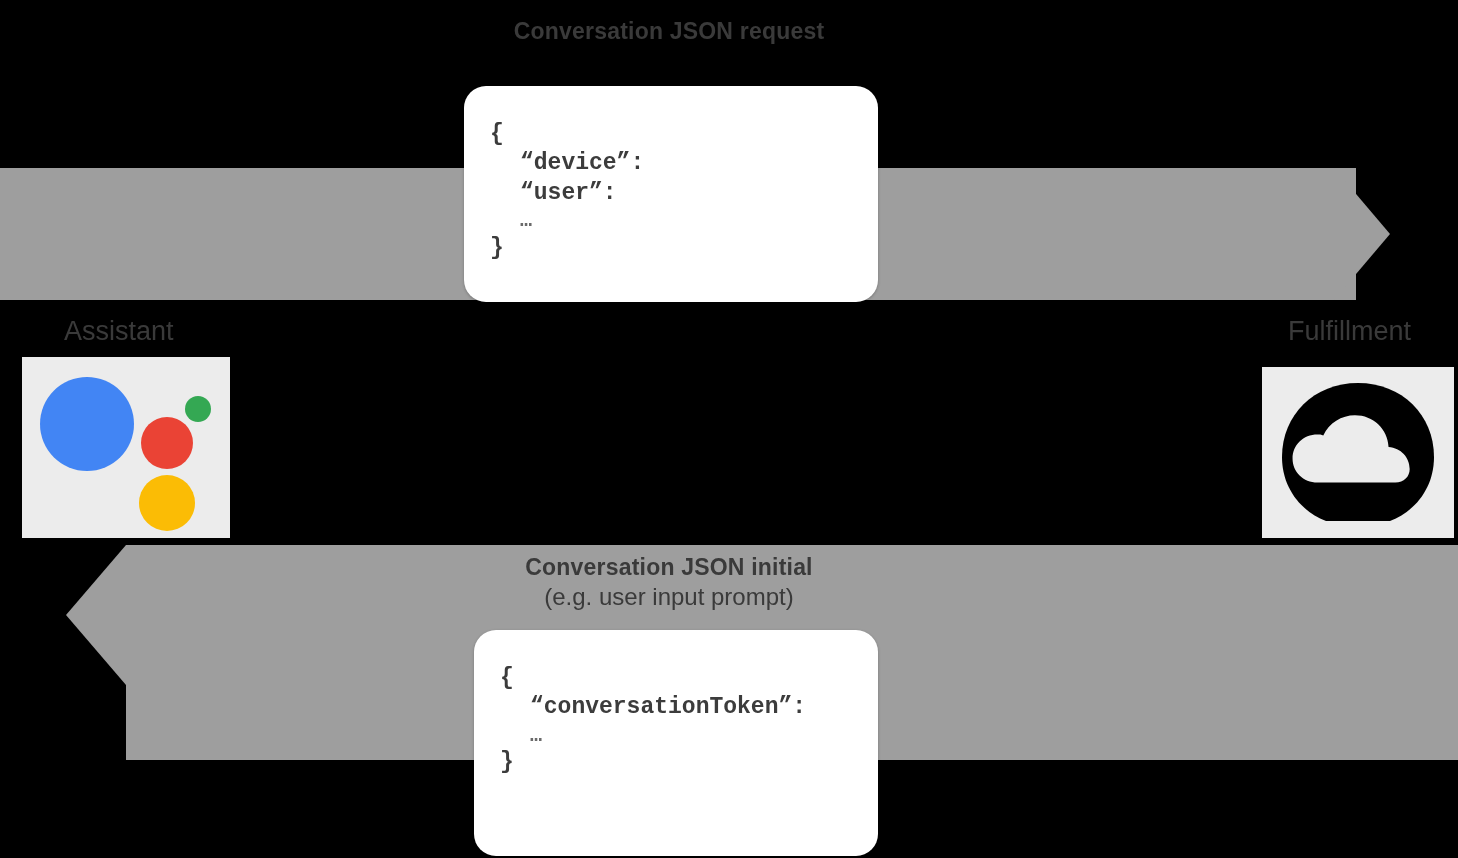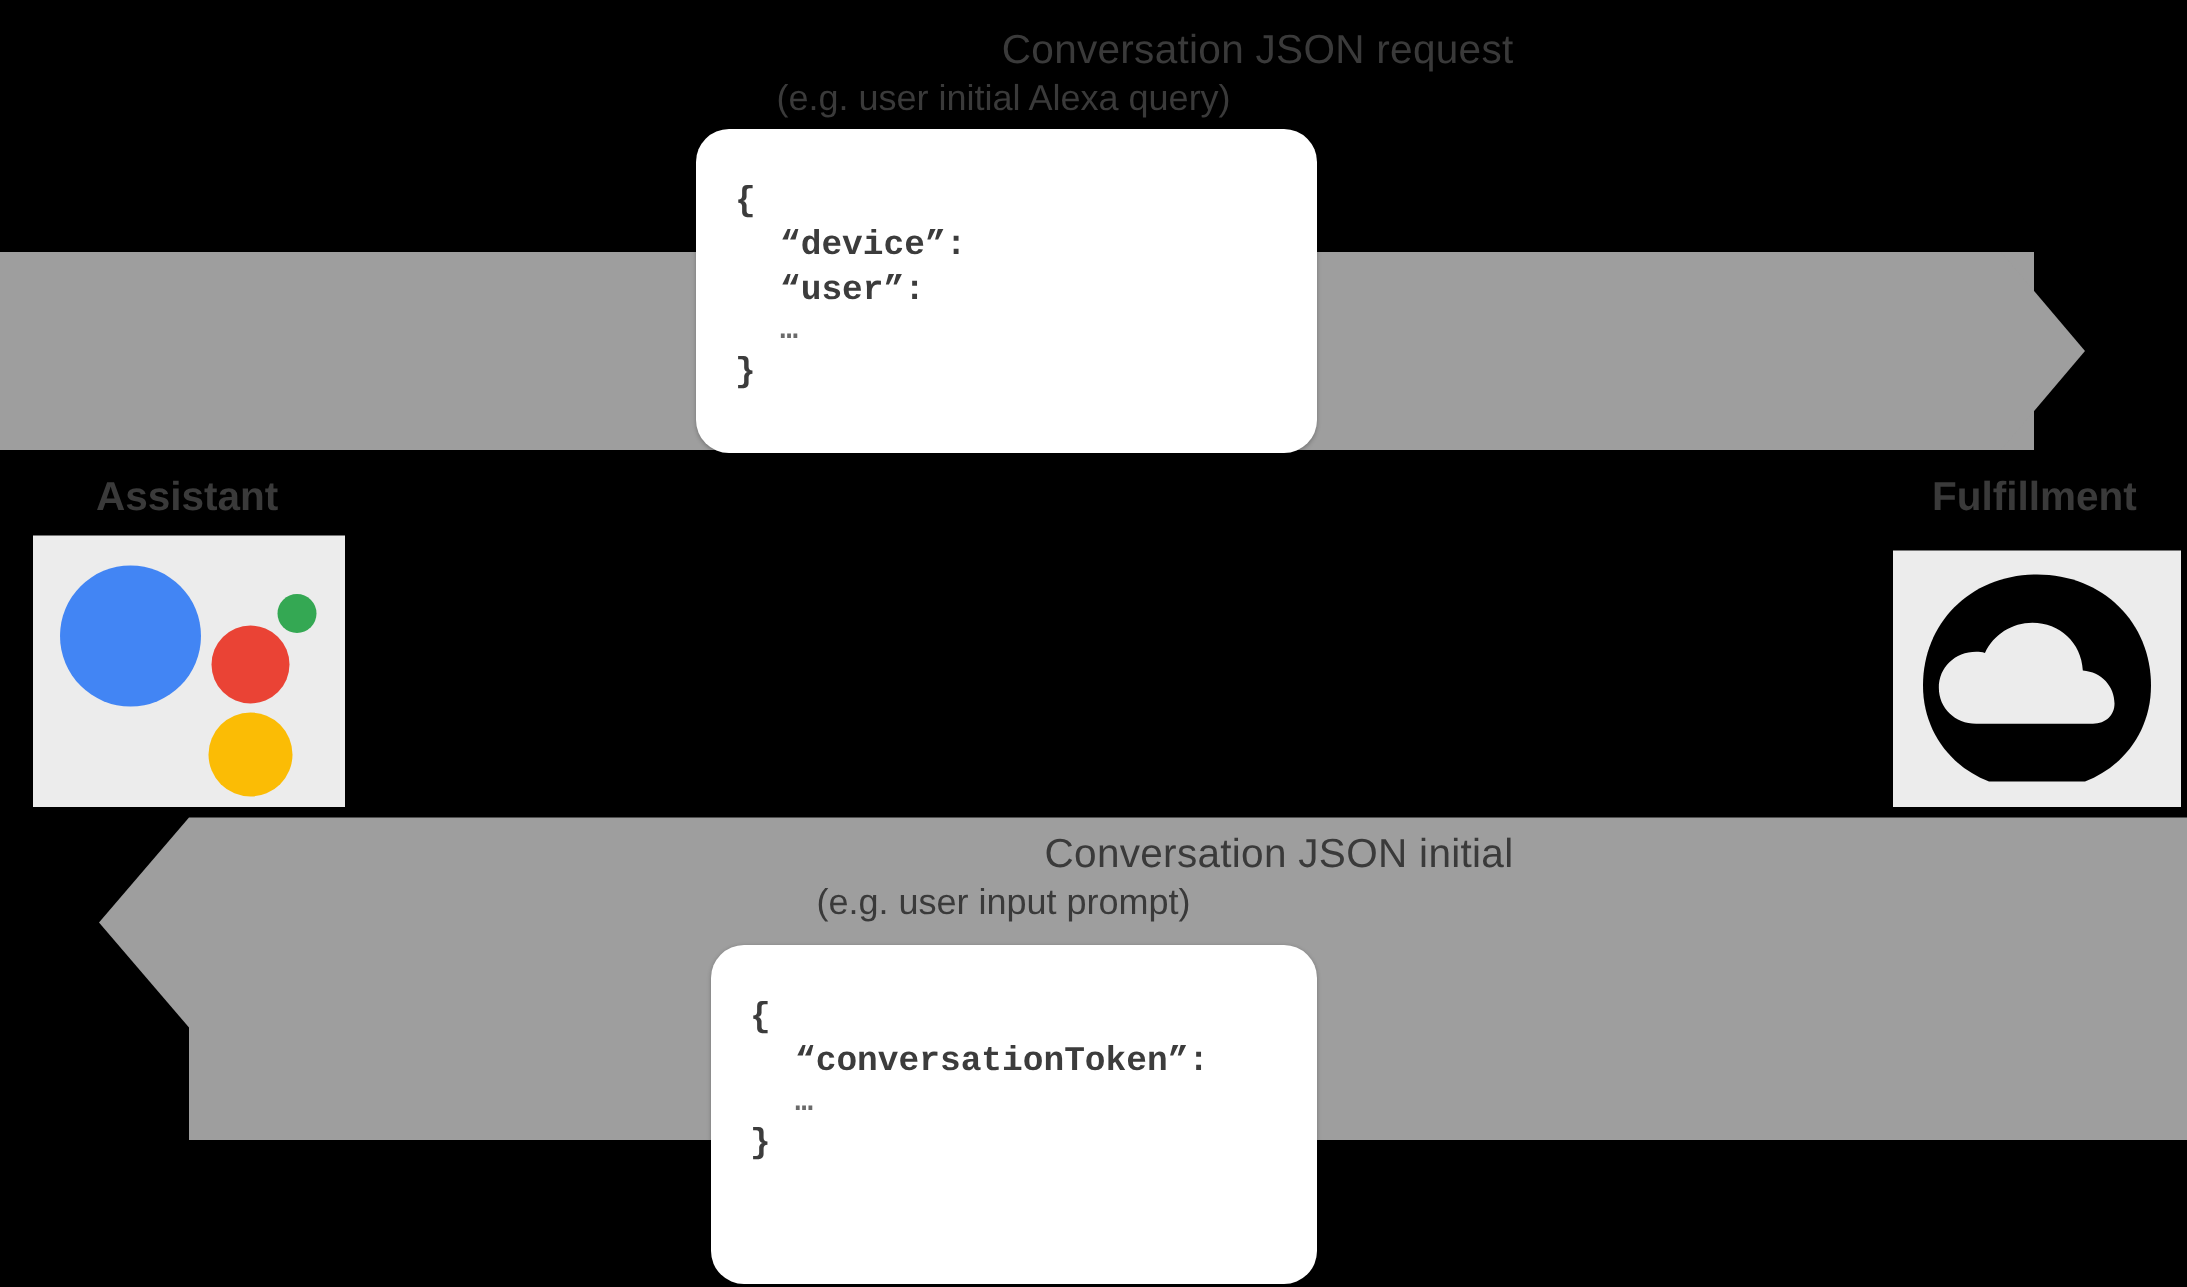--- a/index.html
+++ b/index.html
@@ -59,25 +59,24 @@
   
   .flow-label {
     position: absolute;
     text-align: center;
     color: #3a3a3a;
     line-height: 1.18;
     white-space: nowrap;
     pointer-events: none;
   }
   .flow-label .title {
-    font-size: 27px;
-    font-weight: 400;
+    font-size: 23px;
+    font-weight: 700;
     letter-spacing: .2px;
     display: block;
-    text-align: right;
   }
   .flow-label .subtitle {
     font-size: 24px;
     font-weight: 400;
     display: block;
     margin-top: 2px;
   }
   #label-top {
     left: 329px;
     top: 18px;
@@ -117,21 +116,21 @@
   }
   .json-line { white-space: pre; }
   .json-line.indent { padding-left: 30px; }
   .json-line.ellipsis { font-size: 20px; color: #6a6a6a; padding-left: 30px; }
 
   
   .node-label {
     position: absolute;
     color: #3a3a3a;
     font-size: 27px;
-    font-weight: 700;
+    font-weight: 400;
     white-space: nowrap;
   }
   #node-label-assistant { left: 64px; top: 316px; }
   #node-label-fulfillment { left: 1288px; top: 316px; text-align: right; }
 
   
   .icon-tile {
     position: absolute;
     background: #ececec;
   }
@@ -158,21 +157,20 @@
 </head>
 <body>
 
 <div id="stage">
 
   <div class="arrow-band arrow-shaft-top"></div>
   <div class="arrow-head-top"></div>
 
   <div class="flow-label" id="label-top">
     <span class="title">Conversation JSON request</span>
-    <span class="subtitle">(e.g. user initial Alexa query)</span>
   </div>
 
   <div class="json-card" id="json-card-top">
     <div class="json-line">{</div>
     <div class="json-line indent">“device”:</div>
     <div class="json-line indent">“user”:</div>
     <div class="json-line ellipsis">…</div>
     <div class="json-line">}</div>
   </div>
 

